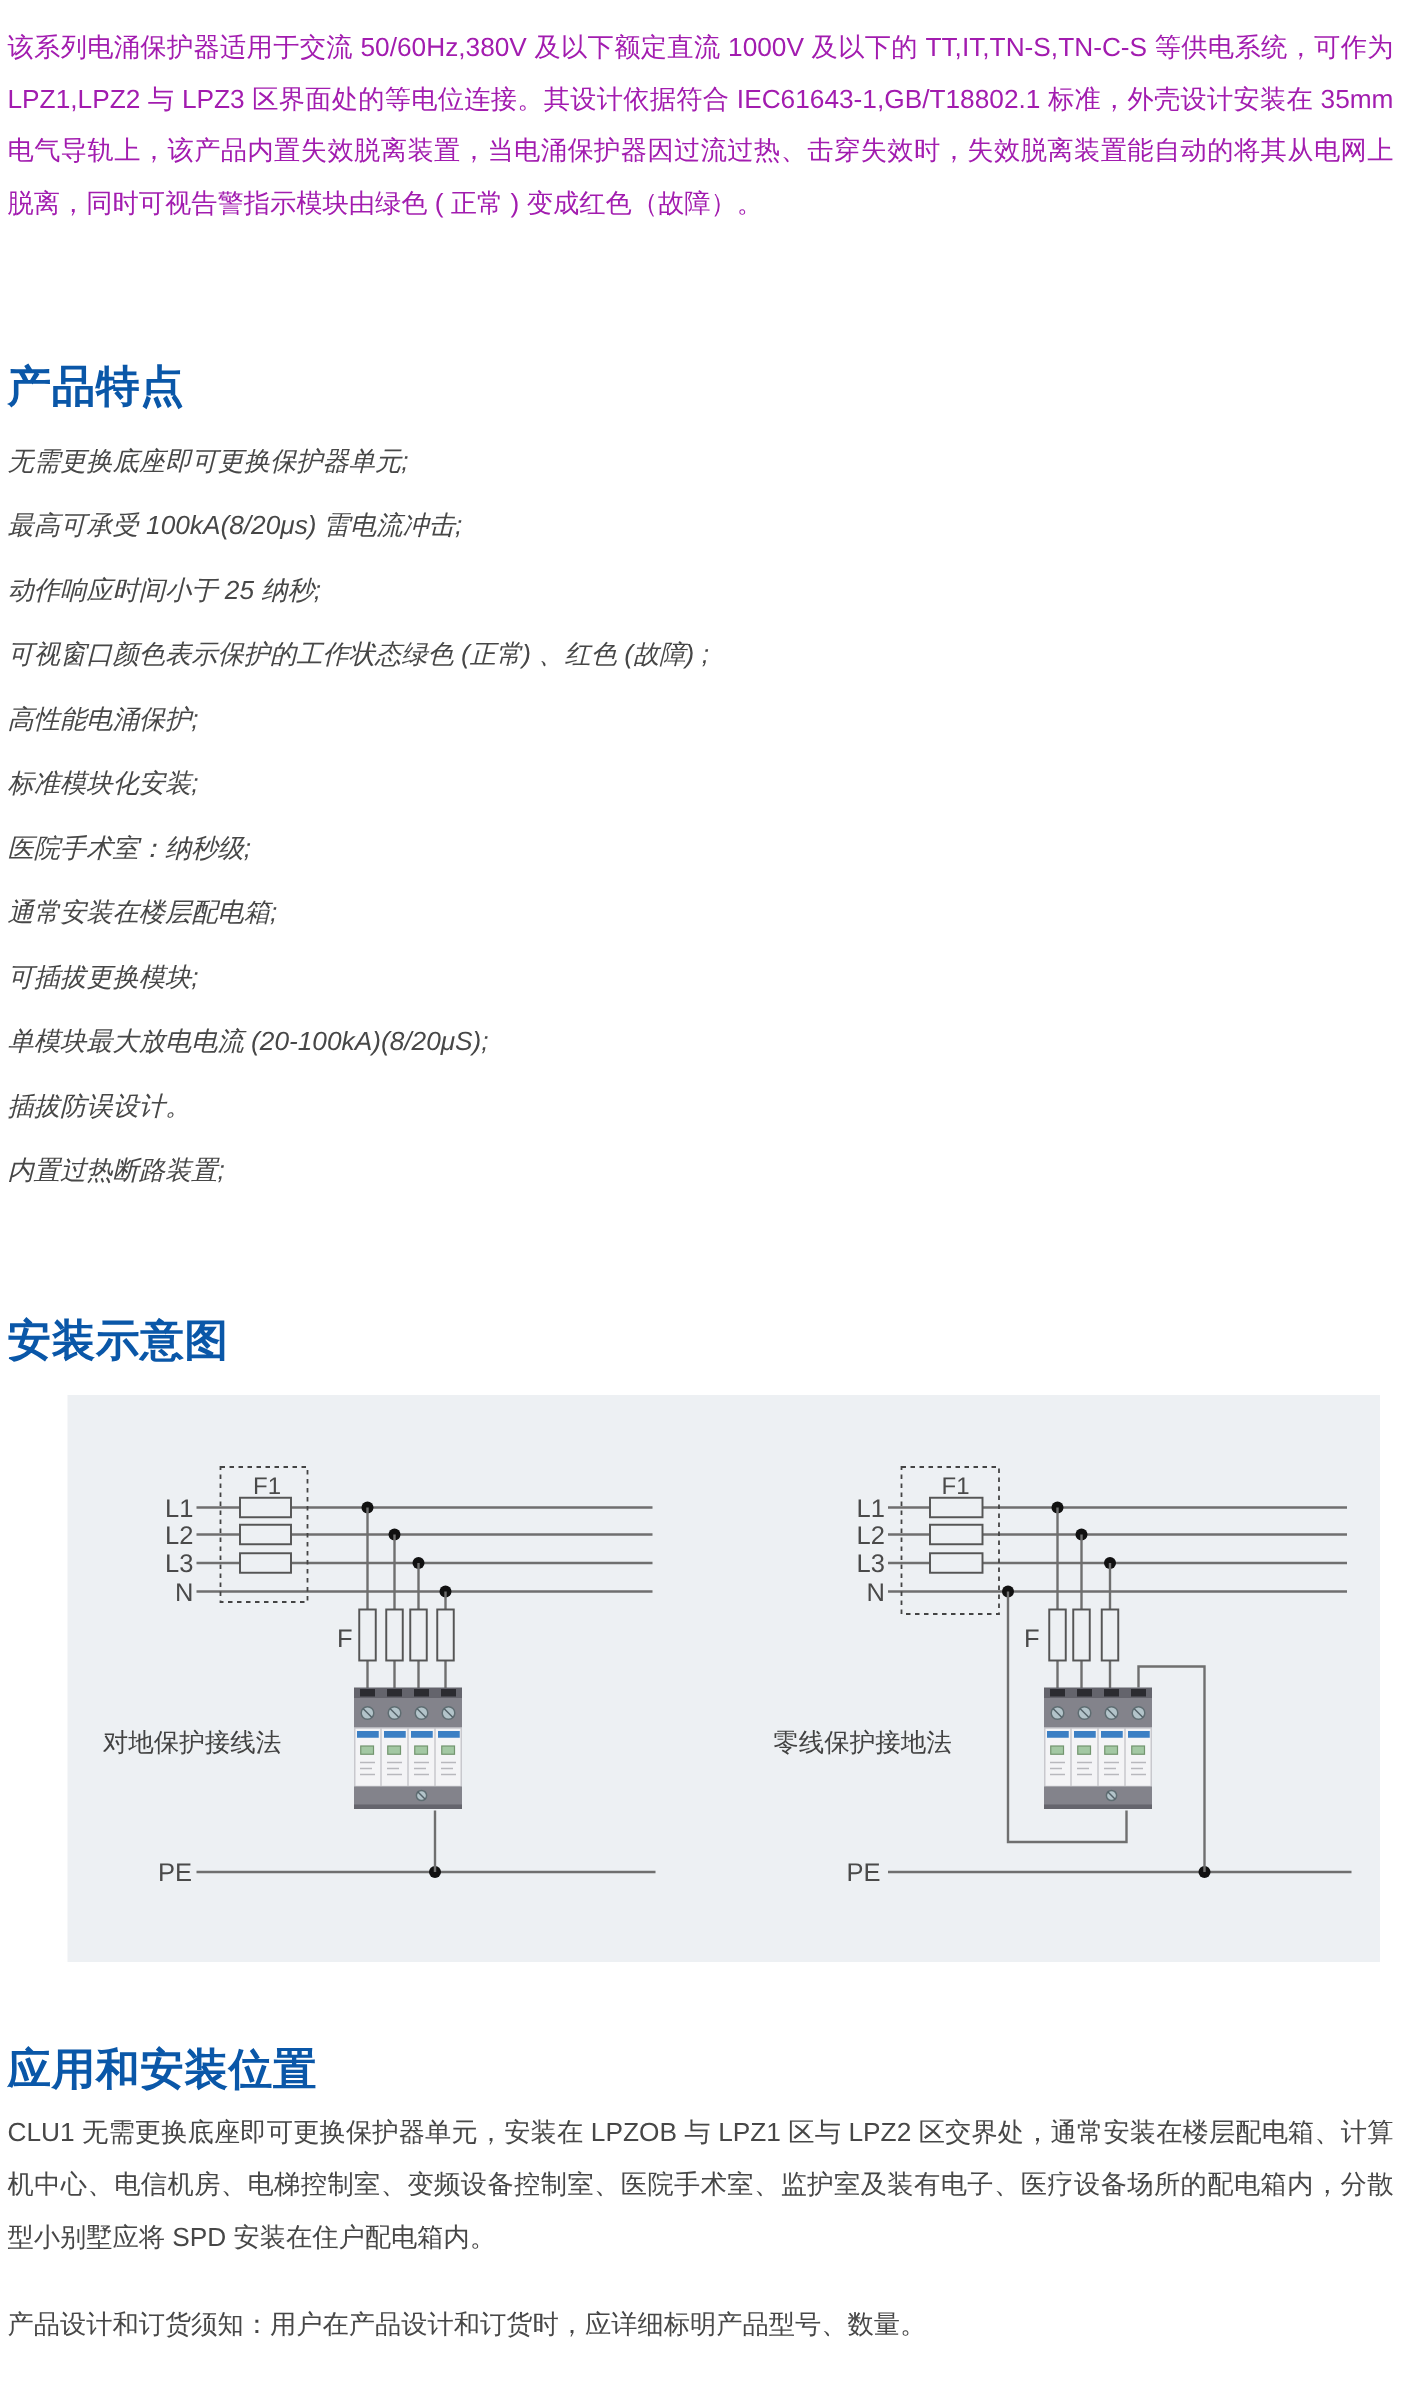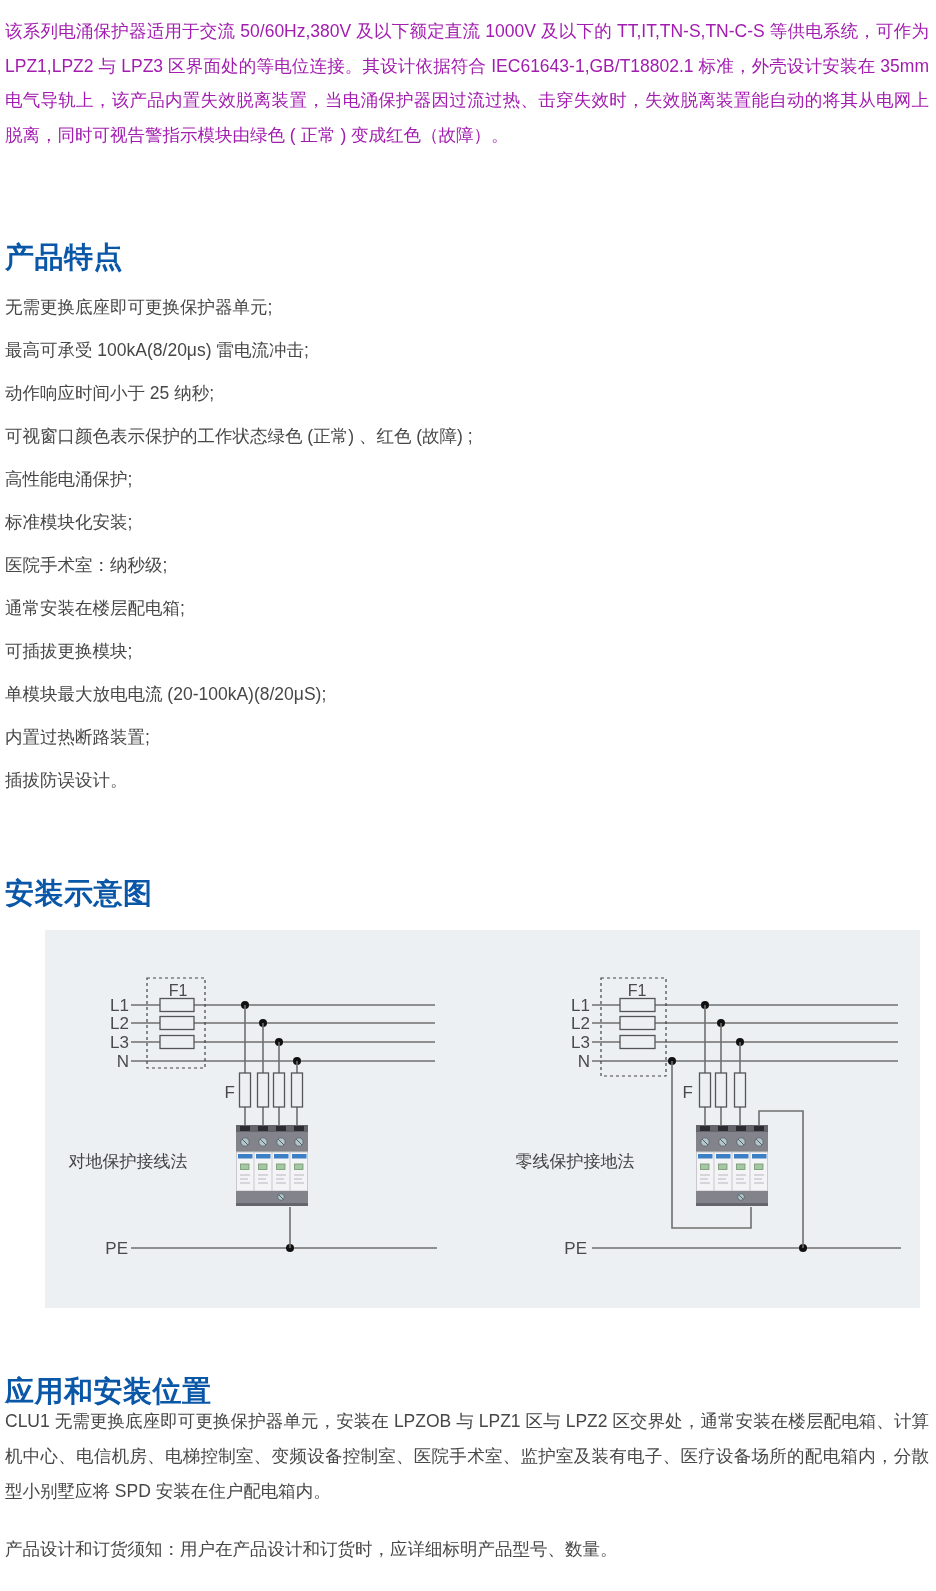--- a/index.html
+++ b/index.html
@@ -12,21 +12,21 @@
   .intro{
     top:14px;left:5px;width:924px;
     font-size:17.5px;line-height:34.5px;color:#a21caf;
     text-align:justify;
   }
   .sec-heading{
     left:5px;font-size:29px;font-weight:bold;color:#0a57a8;margin:0;
     letter-spacing:0.5px;
   }
   .features{top:286px;left:5px;width:924px;}
-  .feature-item{height:43px;line-height:43px;font-size:17.5px;color:#474747;}
+  .feature-item{height:43px;line-height:43px;font-size:17.5px;color:#474747;font-style:italic;}
   .panel{
     top:930px;left:2px;width:875px;height:378px;background:#edf0f3;margin-left:43px;
   }
   .app-text{
     left:5px;width:924px;font-size:17.5px;line-height:35px;color:#474747;
     text-align:justify;
   }
   svg text{
     font-family:"Liberation Sans","DejaVu Sans",sans-serif;
     fill:#4a4a4a;
@@ -45,22 +45,22 @@
   <div class="feature-item">无需更换底座即可更换保护器单元;</div>
   <div class="feature-item">最高可承受 100kA(8/20μs) 雷电流冲击;</div>
   <div class="feature-item">动作响应时间小于 25 纳秒;</div>
   <div class="feature-item">可视窗口颜色表示保护的工作状态绿色 (正常) 、红色 (故障) ;</div>
   <div class="feature-item">高性能电涌保护;</div>
   <div class="feature-item">标准模块化安装;</div>
   <div class="feature-item">医院手术室：纳秒级;</div>
   <div class="feature-item">通常安装在楼层配电箱;</div>
   <div class="feature-item">可插拔更换模块;</div>
   <div class="feature-item">单模块最大放电电流 (20-100kA)(8/20μS);</div>
+  <div class="feature-item">插拔防误设计。</div>
   <div class="feature-item">内置过热断路装置;</div>
-  <div class="feature-item">插拔防误设计。</div>
 </div>
 
 <h2 class="abs sec-heading" style="top:874px;">安装示意图</h2>
 
 <div class="abs panel">
   <svg width="875" height="378" viewBox="0 0 875 378">
     <defs>
       <g id="spd-device">
         <rect x="0" y="0" width="72" height="8" fill="#64646c"></rect>
         <rect x="4" y="1" width="10" height="5" fill="#2b2b30"></rect>
@@ -214,15 +214,15 @@
         <rect x="654.5" y="143" width="11" height="34"></rect>
         <rect x="670.5" y="143" width="11" height="34"></rect>
         <rect x="689.5" y="143" width="11" height="34"></rect>
       </g>
       <use href="#spd-device" x="651" y="195"></use>
       <text class="caption" x="530" y="237" text-anchor="middle">零线保护接地法</text>
     </g>
   </svg>
 </div>
 
-<h2 class="abs sec-heading" style="top:1360px;margin-top:12px;">应用和安装位置</h2>
+<h2 class="abs sec-heading" style="top:1360px;">应用和安装位置</h2>
 <div class="abs app-text" style="top:1404px;">CLU1 无需更换底座即可更换保护器单元，安装在 LPZOB 与 LPZ1 区与 LPZ2 区交界处，通常安装在楼层配电箱、计算机中心、电信机房、电梯控制室、变频设备控制室、医院手术室、监护室及装有电子、医疗设备场所的配电箱内，分散型小别墅应将 SPD 安装在住户配电箱内。</div>
 <div class="abs app-text" style="top:1532px;">产品设计和订货须知：用户在产品设计和订货时，应详细标明产品型号、数量。</div>
 
 </body></html>

